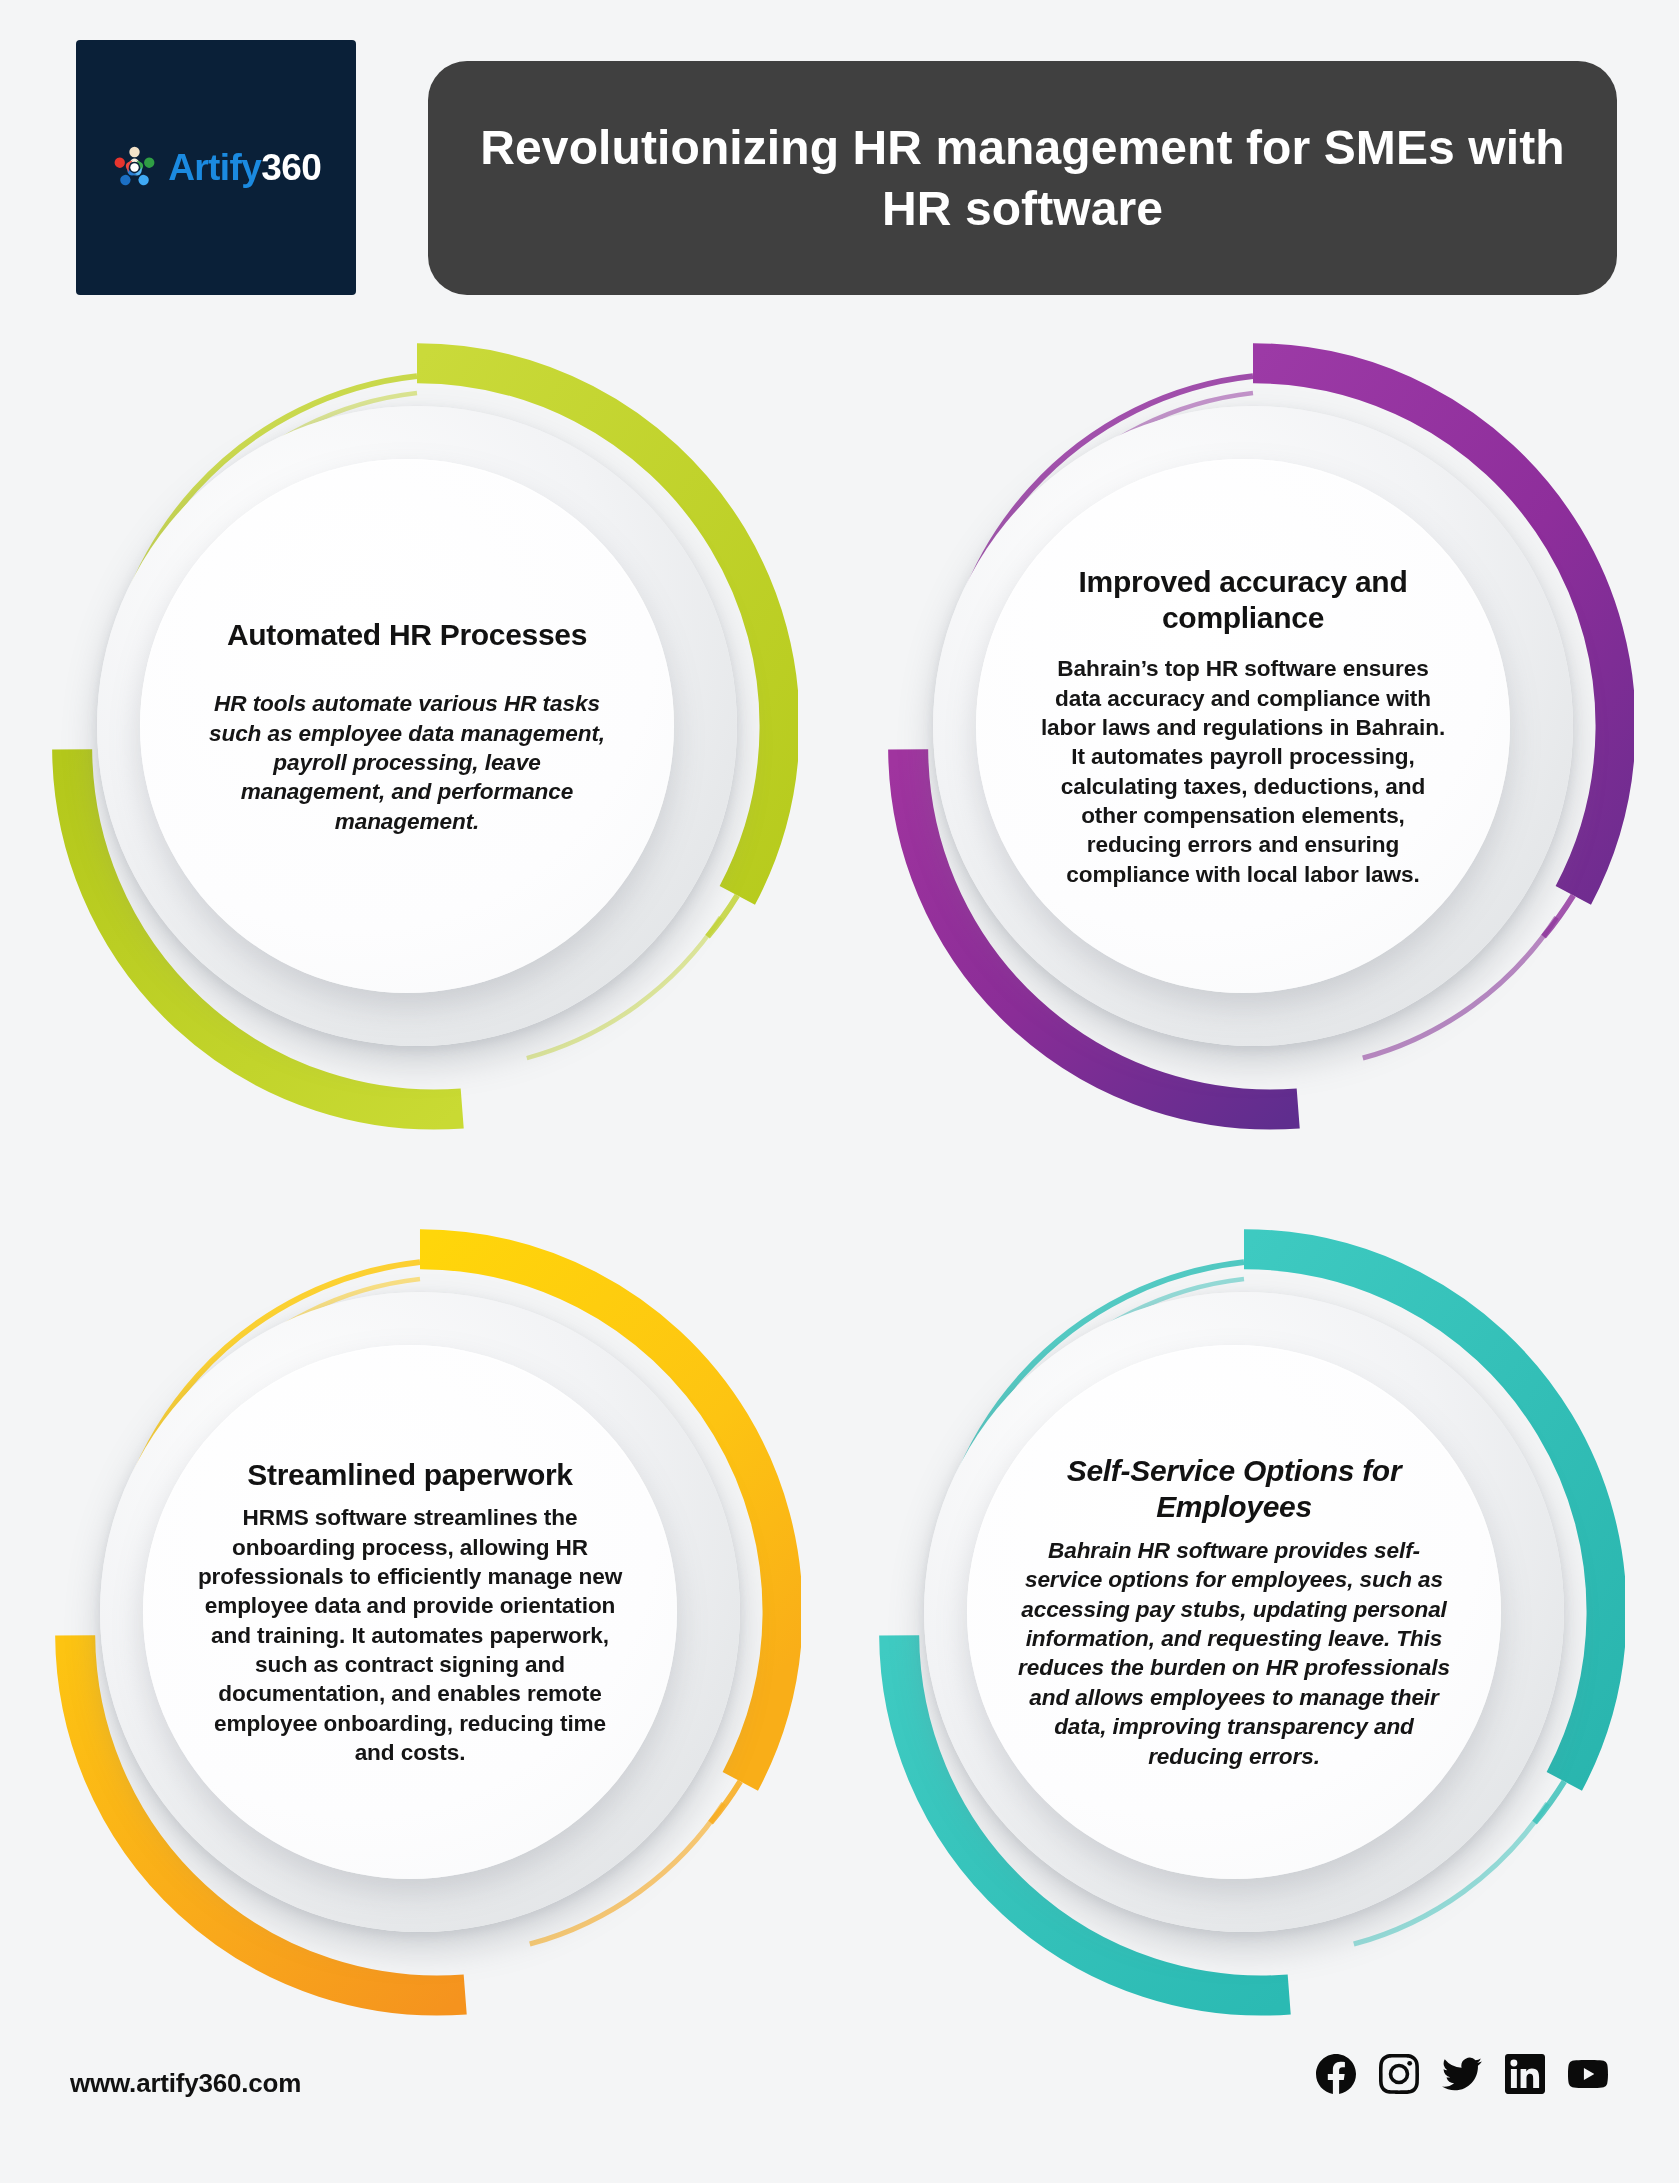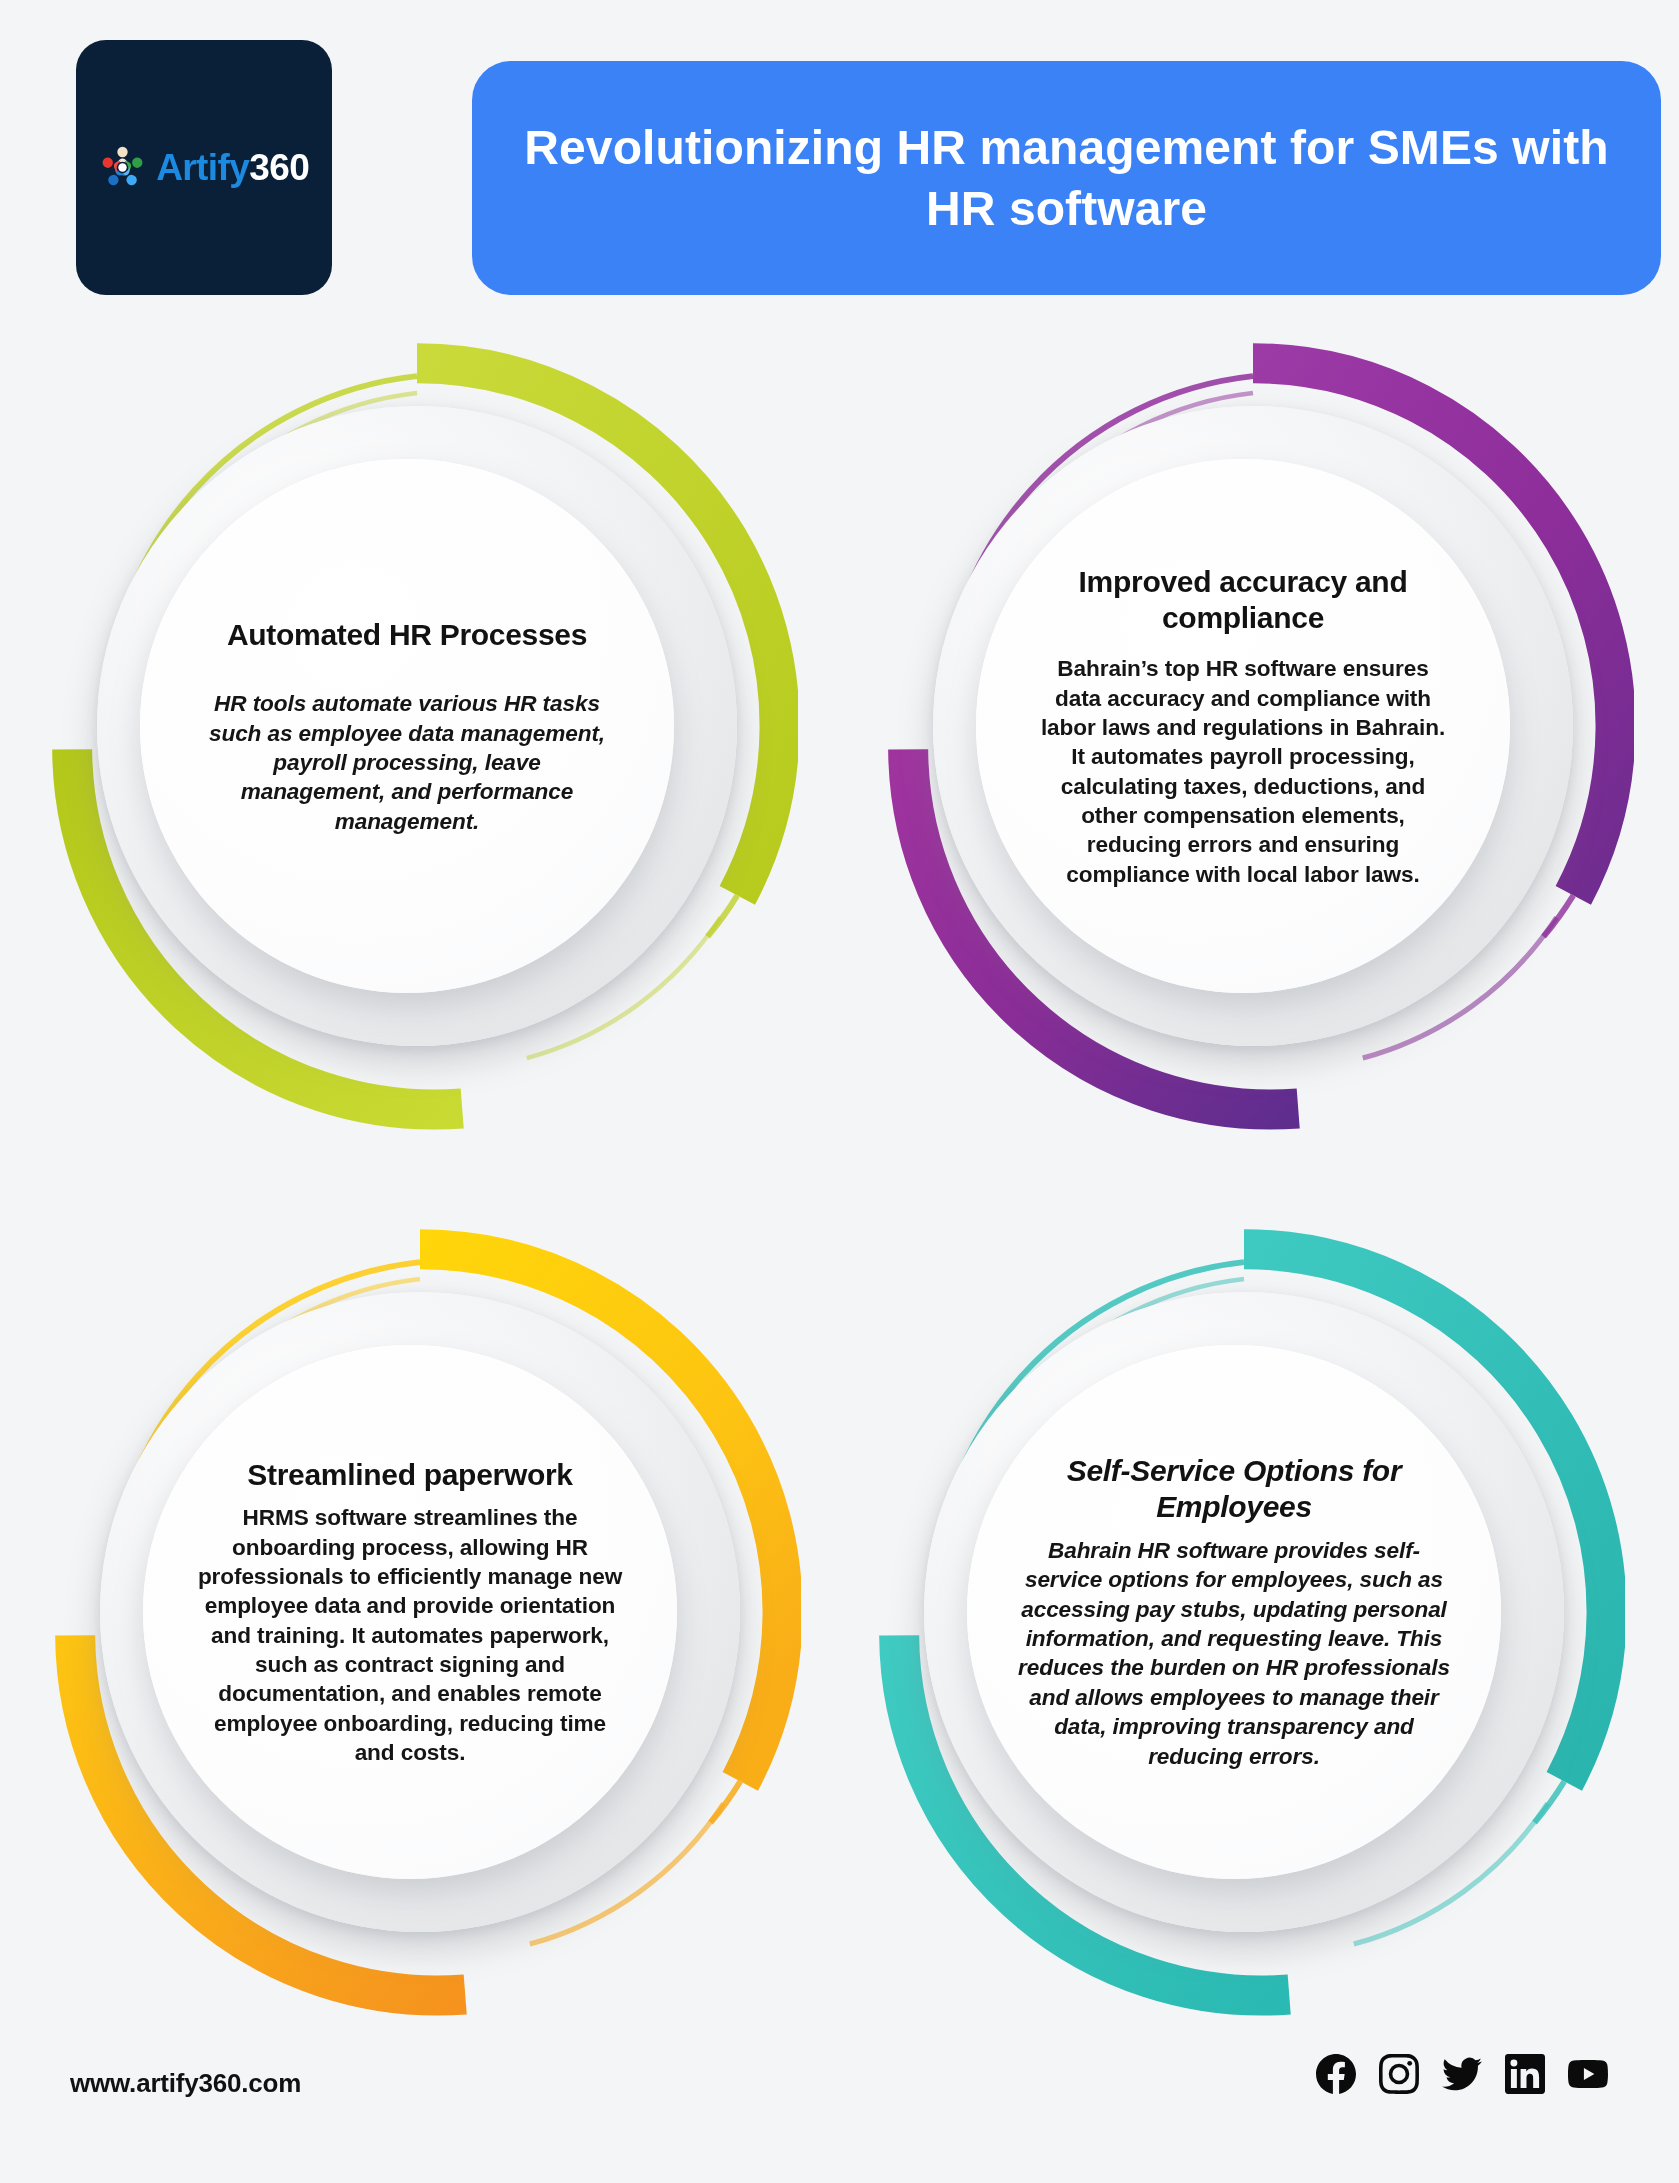--- a/index.html
+++ b/index.html
@@ -8,39 +8,38 @@
     background: #f4f5f6;
     font-family: "Liberation Sans", sans-serif;
     overflow: hidden;
   }
   .page { position: relative; width: 1680px; height: 2183px; }
 
   
   .header { position: absolute; left: 0; top: 0; width: 1680px; height: 310px; }
   .logo-box {
     position: absolute; left: 76px; top: 40px;
-    width: 256px; height: 255px;
+    width: 280px; height: 255px;
     background: #0a2038;
-    border-radius: 30px;
+    border-radius: 4px;
     display: flex; align-items: center; justify-content: center;
   }
   .logo-wrap { display: flex; align-items: center; gap: 10.3px; }
   .logo-mark { width: 47px; height: 47px; flex: 0 0 auto; }
   .logo-text { font-size: 37px; font-weight: 700; letter-spacing: -0.6px; line-height: 1; }
   .logo-text .a1 { color: #1b8ae0; }
   .logo-text .a2 { color: #ffffff; }
 
   .title-box {
     position: absolute; left: 428px; top: 61px;
     width: 1189px; height: 234px;
-    background: #3b82f6;
+    background: #404040;
     border-radius: 39px;
     display: flex; align-items: center; justify-content: center;
     padding: 0 52px;
-    margin-left: 44px;
   }
   .title-text {
     color: #ffffff; font-size: 48px; font-weight: 700;
     line-height: 1.28; text-align: center; letter-spacing: 0.1px;
   }
 
   
   .grid { position: absolute; left: 0; top: 317px; width: 1680px; height: 1706px; }
   .card { position: absolute; width: 762px; height: 801px; }
   .card.c0 { left: 36px;   top: 19.4px; }

